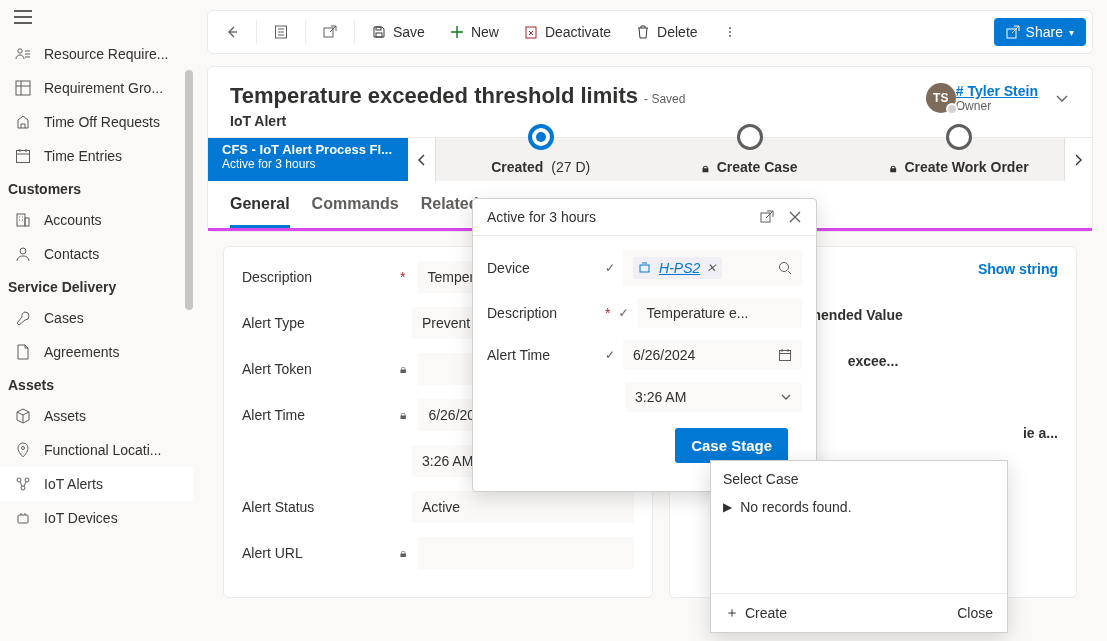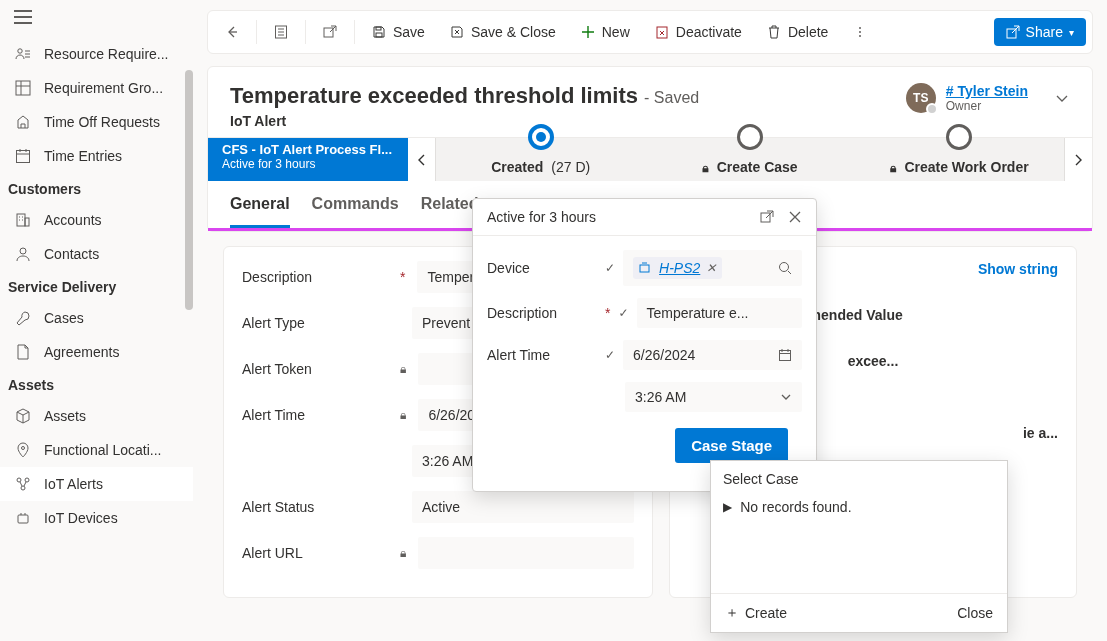--- a/index.html
+++ b/index.html
@@ -26,23 +26,23 @@
 .cmd-btn { display: inline-flex; align-items: center; gap: 6px; padding: 6px 10px; border: none; background: none; cursor: pointer; font-size: 14px; color: #323130; border-radius: 2px; }
 .cmd-icon { width: 16px; height: 16px; display: inline-flex; align-items: center; justify-content: center; }
 .cmd-sep { width: 1px; height: 24px; background: #edebe9; margin: 0 2px; }
 .share-btn { margin-left: auto; background: #0078d4; color: #fff; border: none; padding: 6px 12px; border-radius: 4px; font-size: 14px; display: inline-flex; gap: 6px; align-items: center; cursor: pointer; }
 .share-btn .chev { font-size: 10px; }
 
 
 .record-card { background: #fff; border: 1px solid #edebe9; border-radius: 6px; margin-top: 12px; position: relative; }
 .record-header { padding: 16px 22px 8px; display: flex; align-items: flex-start; justify-content: space-between; }
 .record-title { font-size: 22px; font-weight: 600; color: #323130; }
-.record-title .saved { font-size: 16px; font-weight: 400; color: #605e5c; }
+.record-title .saved { font-size: 12px; font-weight: 400; color: #605e5c; }
 .record-subtitle { font-size: 14px; font-weight: 600; color: #323130; margin-top: 4px; }
-.owner-block { display: flex; align-items: center; gap: 10px; }
+.owner-block { display: flex; align-items: center; }
 .avatar { width: 30px; height: 30px; border-radius: 50%; background: #7f6b5a; color: #fff; display: flex; align-items: center; justify-content: center; font-size: 12px; font-weight: 600; position: relative; }
 .avatar-badge { position: absolute; bottom: -2px; right: -2px; width: 12px; height: 12px; border: 2px solid #fff; border-radius: 50%; background: #d1d1d1; }
 .owner-link { color: #0078d4; text-decoration: underline; font-size: 14px; font-weight: 600; }
 .owner-label { font-size: 12px; color: #605e5c; }
 .header-chev { margin-left: 16px; color: #605e5c; }
 
 
 .bpf { display: flex; height: 44px; border-top: 1px solid #edebe9; background: #f3f2f1; position: relative; }
 .bpf-current { background: #0078d4; color: #fff; padding: 4px 14px; flex: 0 0 200px; }
 .bpf-current .title { font-size: 13px; font-weight: 600; white-space: nowrap; overflow: hidden; text-overflow: ellipsis; }
@@ -267,29 +267,20 @@
           <svg width="14" height="14" viewBox="0 0 14 14" fill="none">
             <path d="M2 2h8l2 2v8H2z" stroke="#3b3a39"></path>
             <rect x="4" y="2" width="5" height="3" stroke="#3b3a39"></rect>
             <rect x="4" y="8" width="6" height="4" stroke="#3b3a39"></rect>
           </svg>
         </span>
         <span>Save</span>
       </button>
     <button class="cmd-btn">
         <span class="cmd-icon">
-          <svg width="14" height="14" viewBox="0 0 14 14" fill="none">
-            <path d="M2 2h8l2 2v8H2z" stroke="#3b3a39"></path>
-            <path d="M5 5l4 4M9 5l-4 4" stroke="#3b3a39"></path>
-          </svg>
-        </span>
-        <span>Save &amp; Close</span>
-      </button>
-    <button class="cmd-btn">
-        <span class="cmd-icon">
           <svg width="14" height="14" viewBox="0 0 14 14">
             <path d="M7 1v12M1 7h12" stroke="#107c10" stroke-width="1.4"></path>
           </svg>
         </span>
         <span>New</span>
       </button>
     <button class="cmd-btn">
         <span class="cmd-icon">
           <svg width="14" height="14" viewBox="0 0 14 14" fill="none">
             <rect x="2" y="2" width="10" height="11" stroke="#a4262c"></rect>

